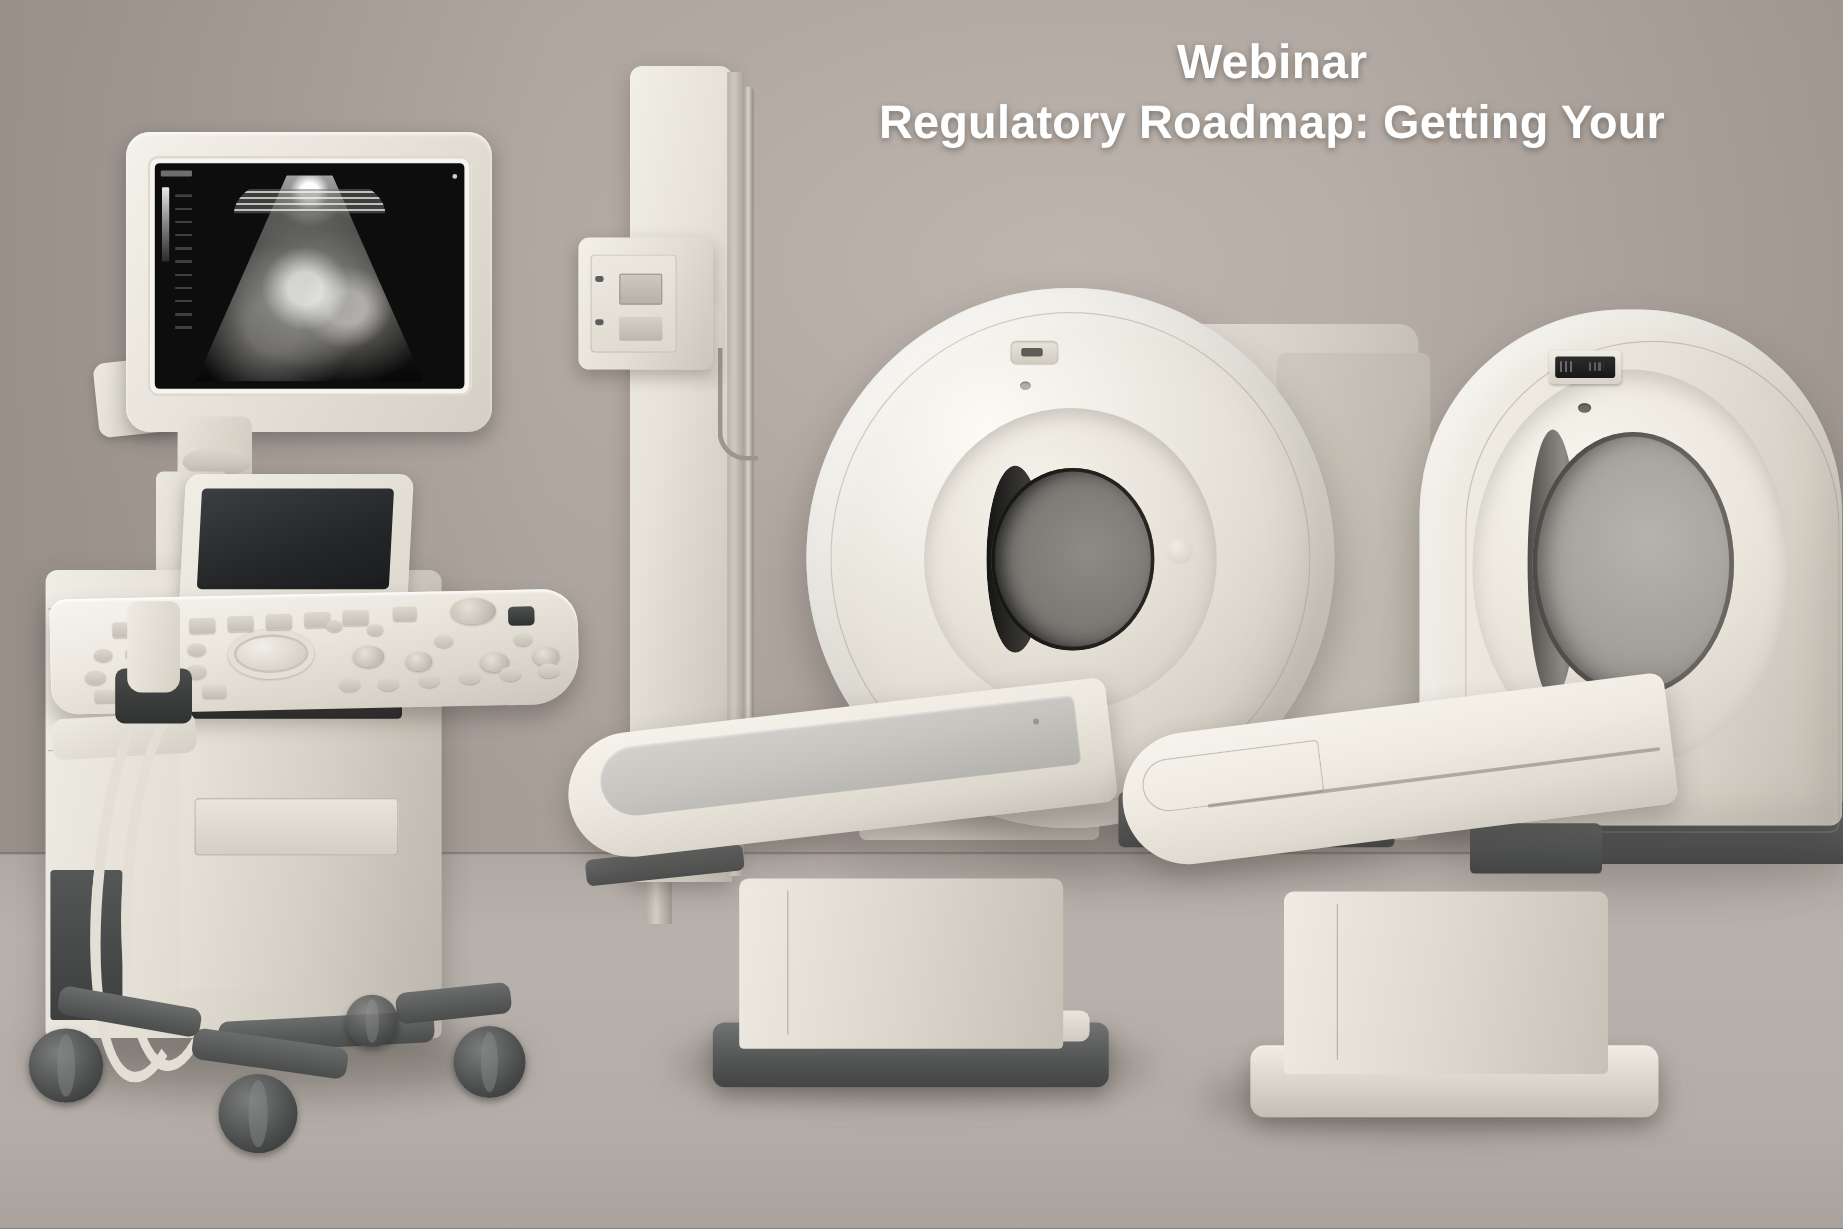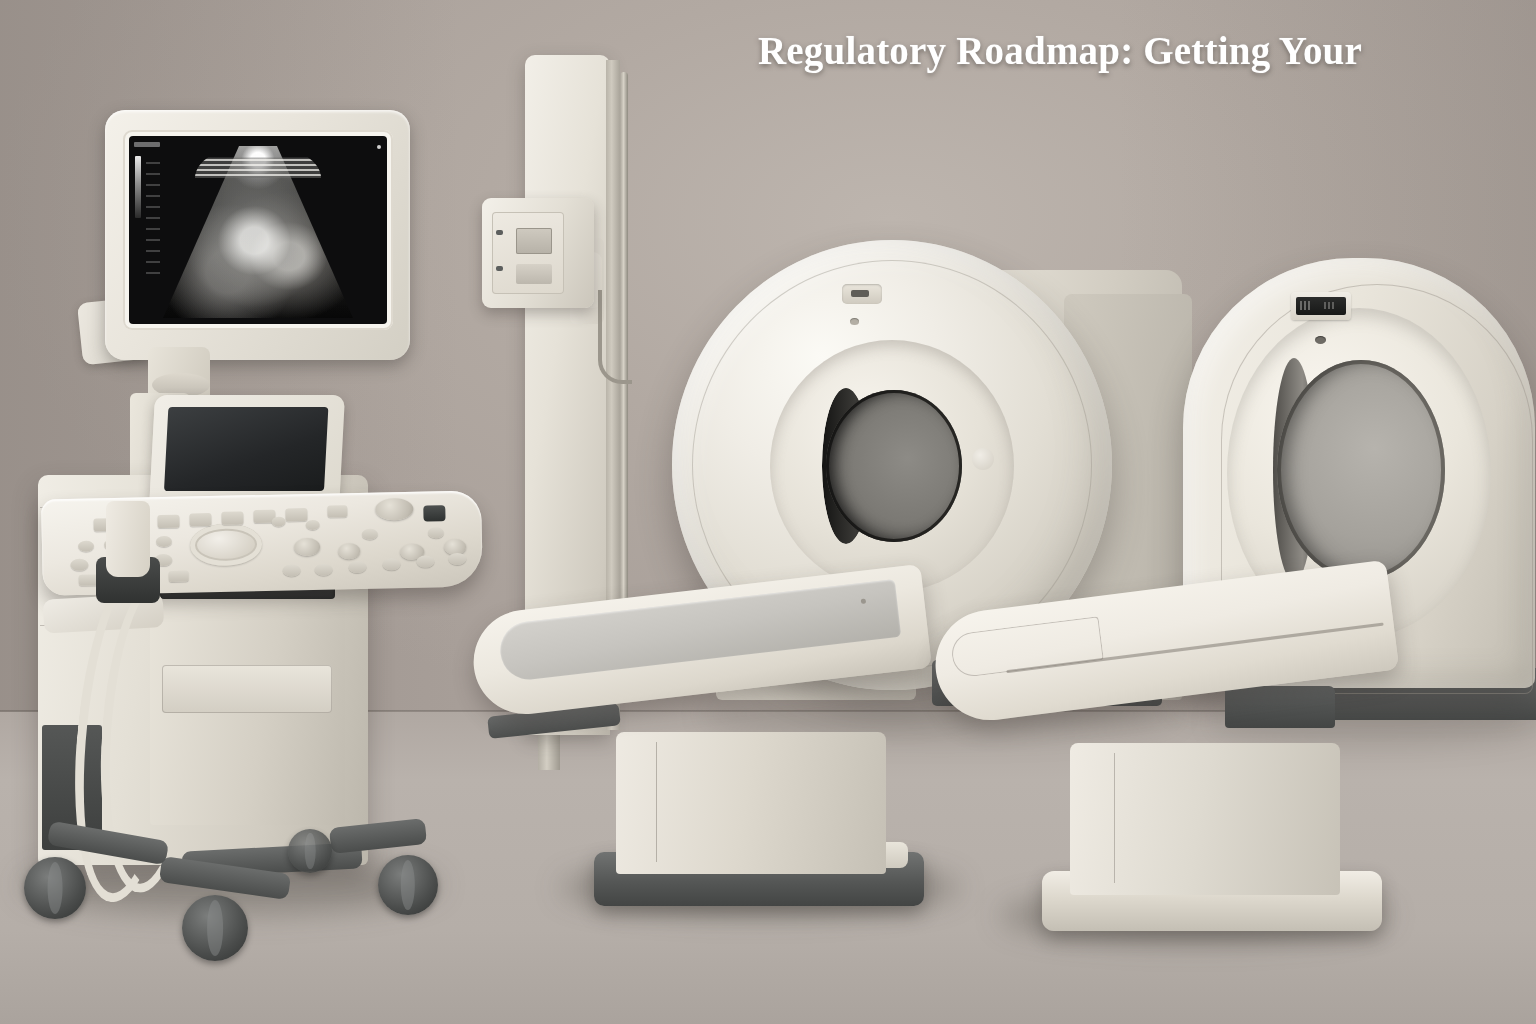--- a/index.html
+++ b/index.html
@@ -253,21 +253,21 @@
     background:linear-gradient(180deg,#f1ede5 0%,#ddd8cd 45%,#c4bfb4 100%);
     box-shadow:0 8px 18px rgba(40,36,33,.32);}
 
   
   #title{position:absolute;right:106px;top:26px;text-align:center;
     width:740px;color:#ffffff;
     font-family:"Liberation Sans", sans-serif;font-weight:700;
     letter-spacing:.2px;line-height:1.30;
     text-shadow:0 2px 5px rgba(60,55,50,.55), 0 0 2px rgba(255,255,255,.35);}
   #title .l1{font-size:40px;display:block;}
-  #title .l2{font-size:39px;display:block;font-family:Liberation Serif, serif;}
+  #title .l2{font-size:39px;display:block;}
   #title .l3{font-size:39px;display:block;}
 </style>
 </head>
 <body>
 
 <div id="stage">
 
   <div class="wall"></div>
   <div class="wall-shade-l"></div>
   <div class="wall-shade-r"></div>
@@ -442,16 +442,17 @@
     <div class="us-rail" style="left:320px;top:718px;width:96px;height:26px;transform:rotate(-6deg);"></div>
     <div class="us-rail" style="left:38px;top:726px;width:120px;height:24px;transform:rotate(10deg);"></div>
 
     <div class="caster" style="left:14px;top:752px;width:62px;height:62px;"></div>
     <div class="caster" style="left:172px;top:790px;width:66px;height:66px;"></div>
     <div class="caster" style="left:368px;top:750px;width:60px;height:60px;"></div>
     <div class="caster" style="left:278px;top:724px;width:44px;height:44px;opacity:.85;"></div>
   </div>
 
   <div id="title">
+    <span class="l1">Webinar</span>
     <span class="l2">Regulatory Roadmap: Getting Your</span>
   </div>
 
 </div>
 
 </body></html>

